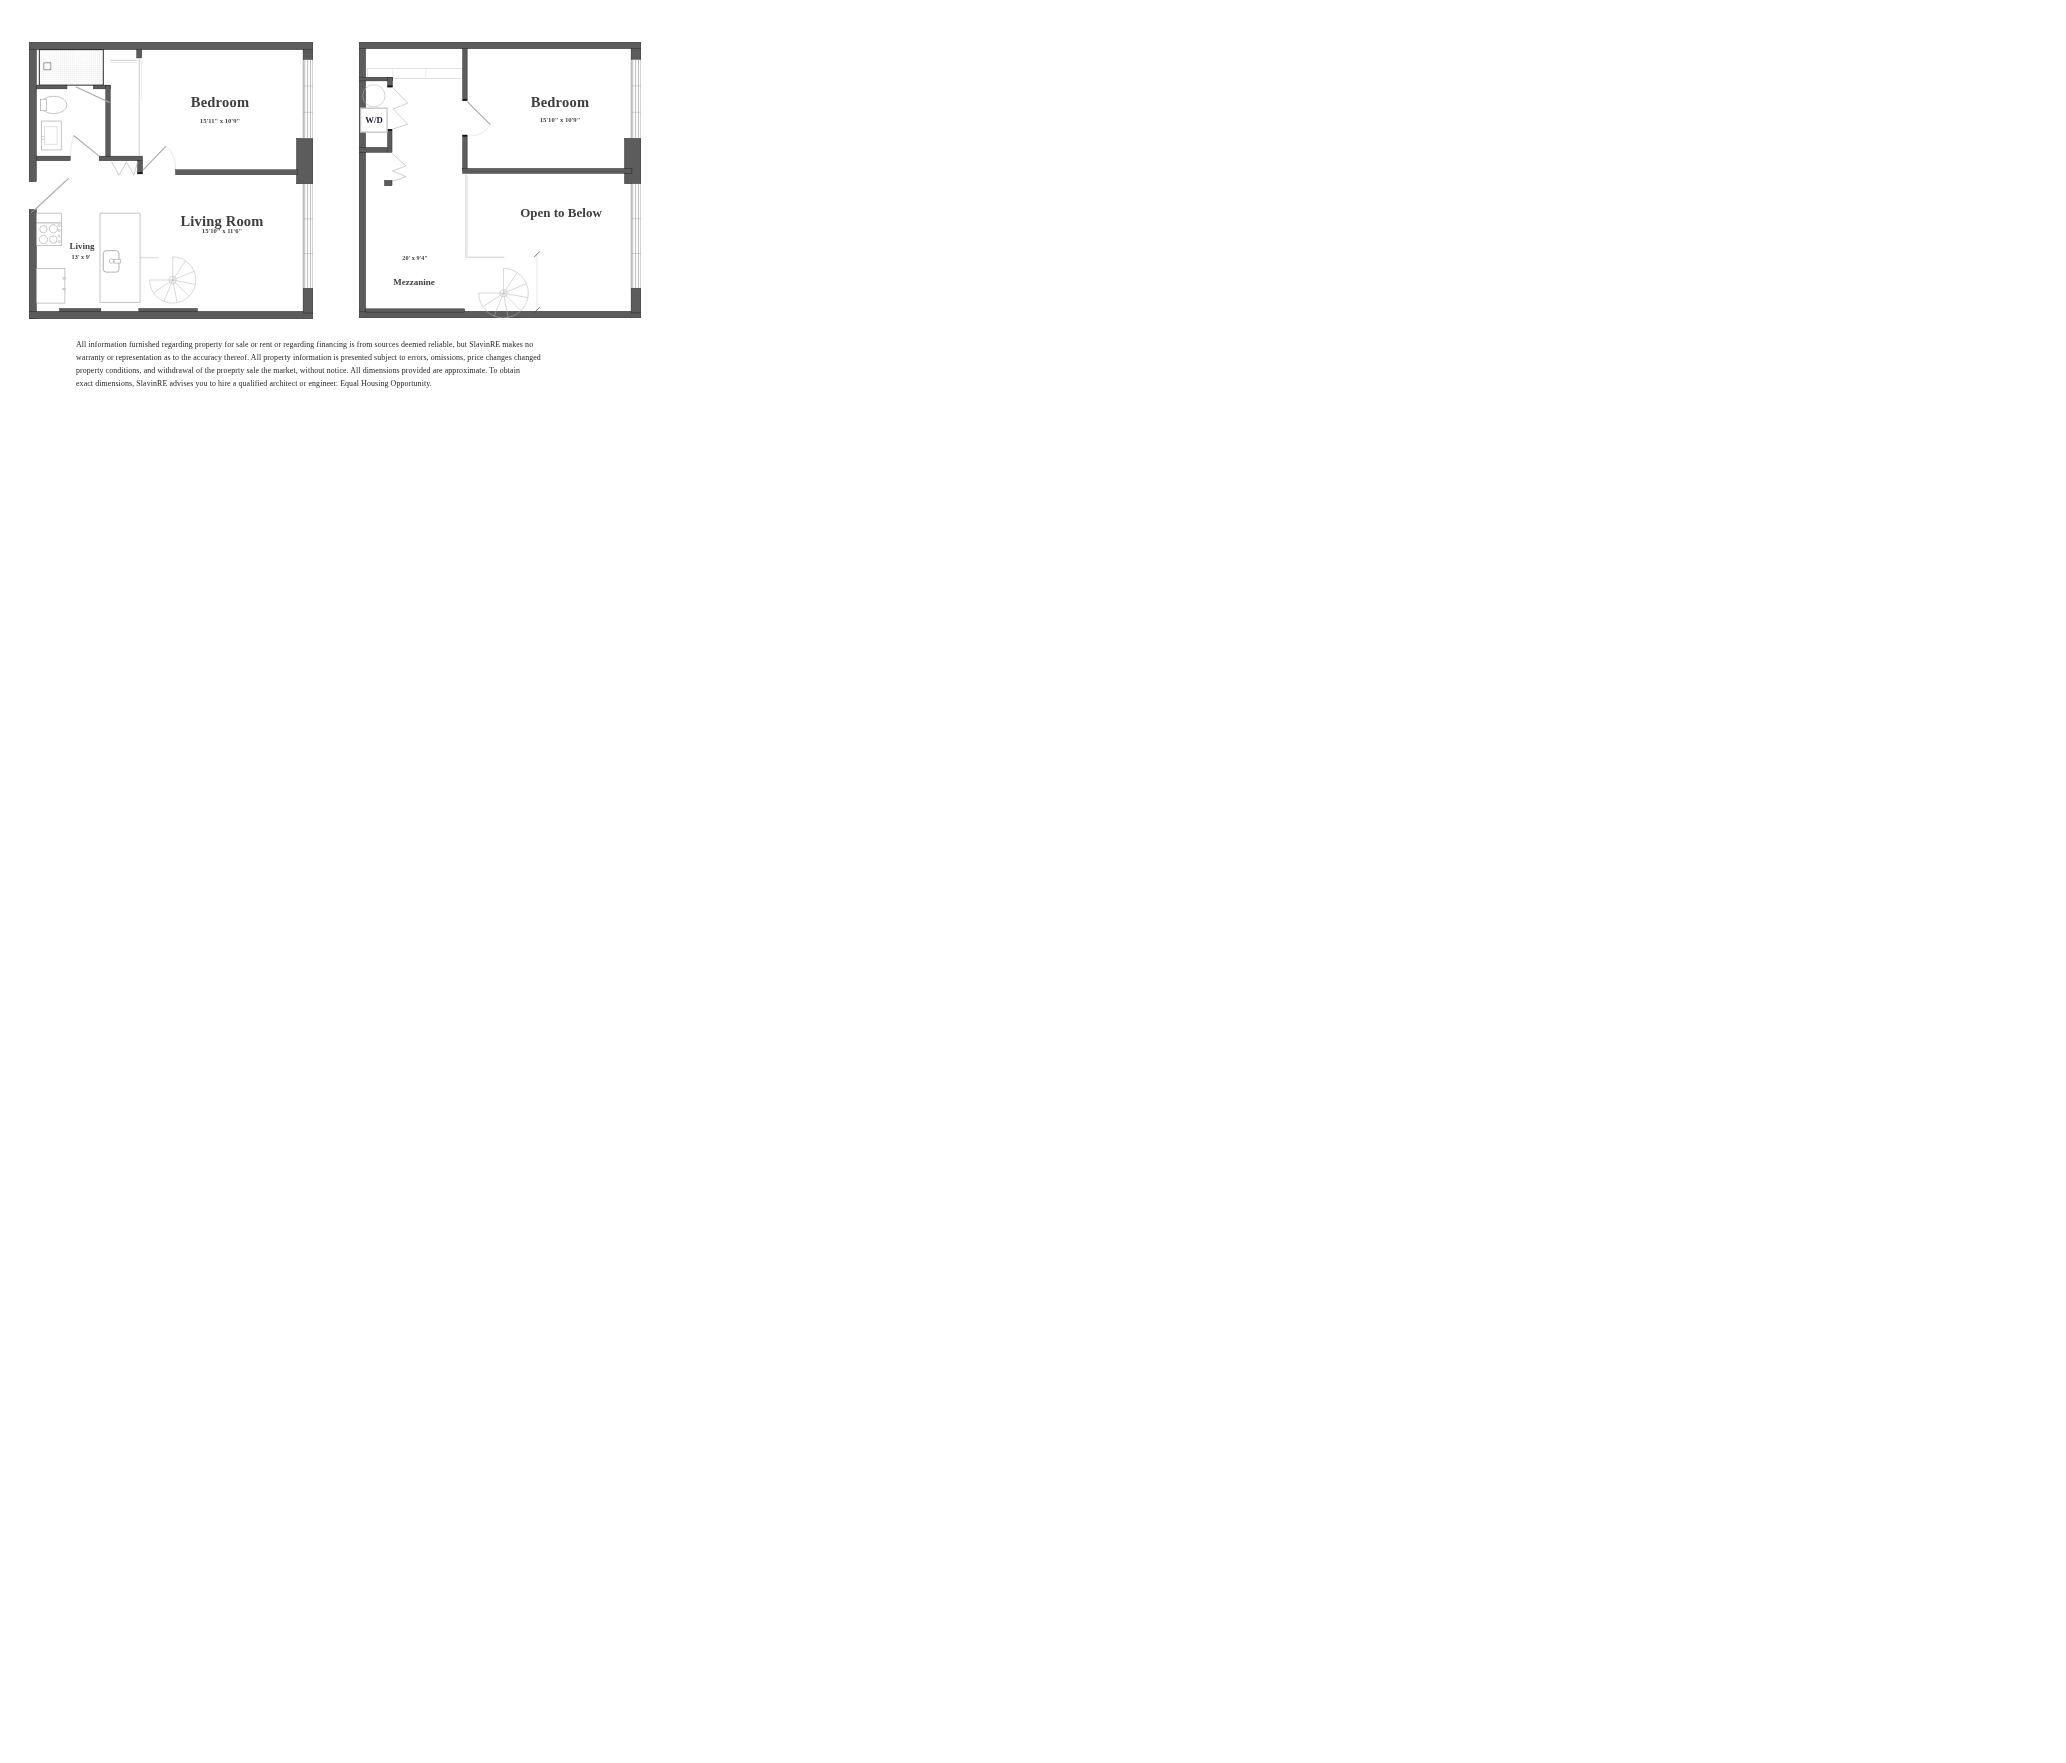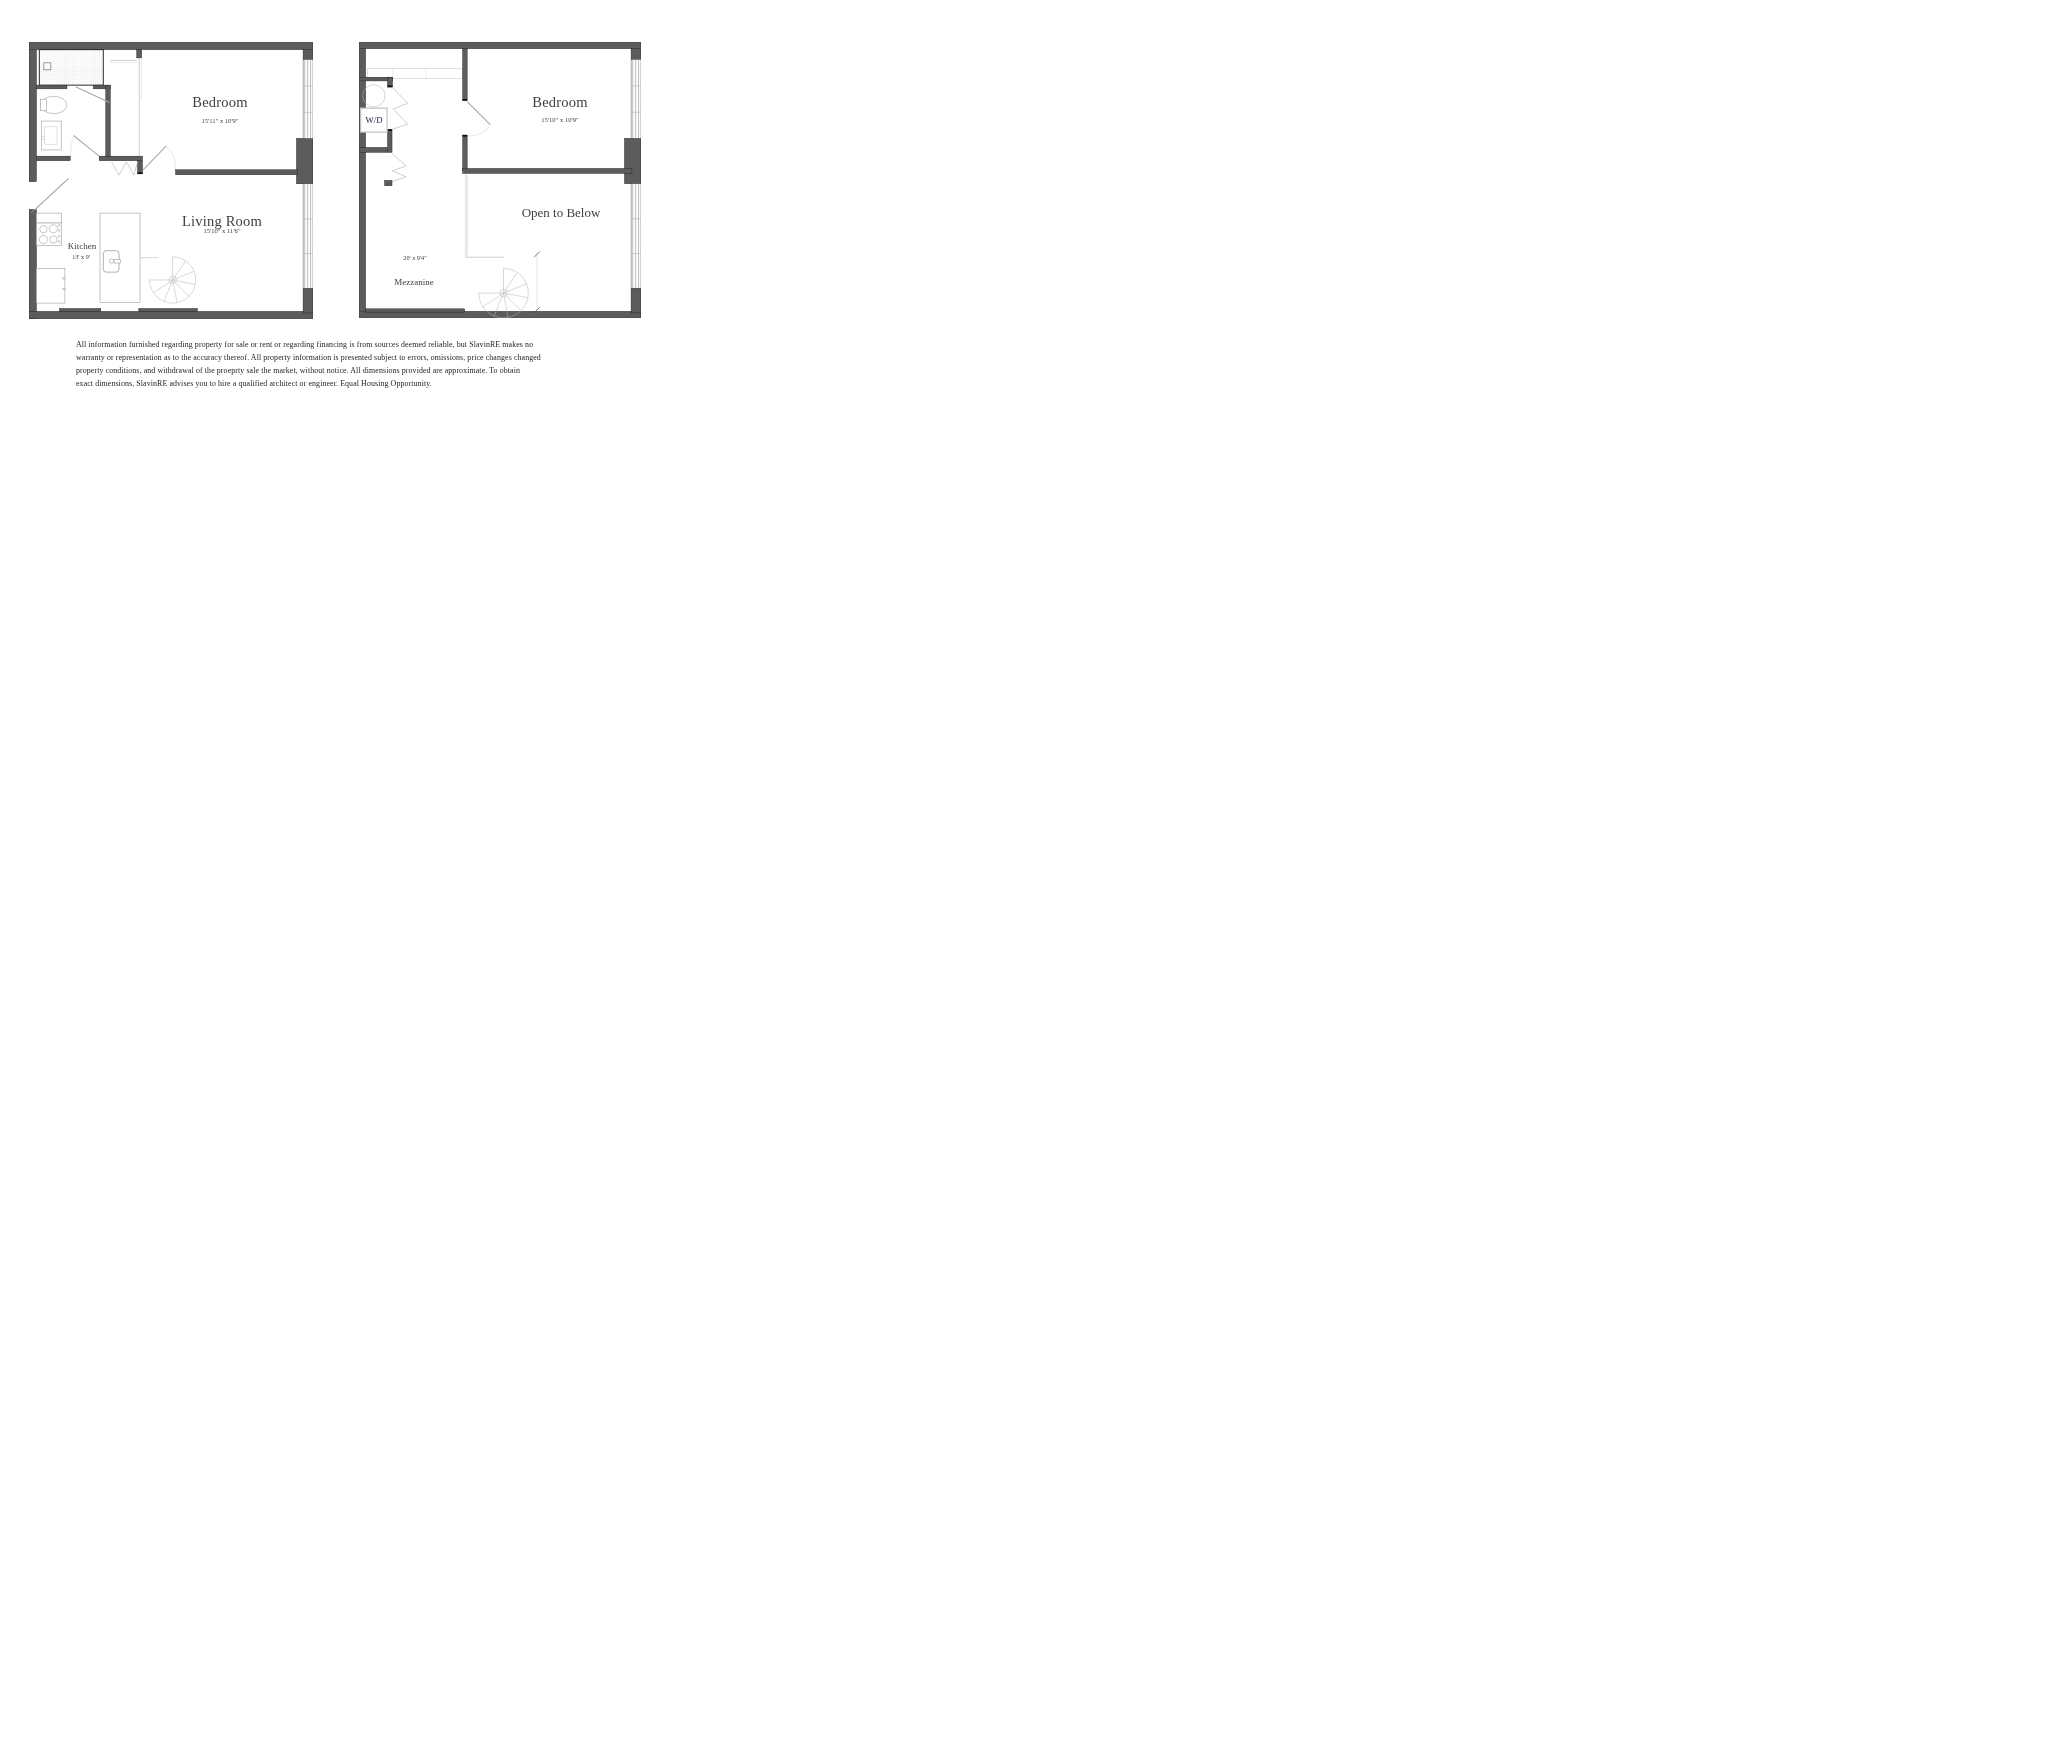--- a/index.html
+++ b/index.html
@@ -1,20 +1,20 @@
 <!DOCTYPE html>
 <html style="font-size:6.6px"><head>
 <meta charset="utf-8">
 <style>
   html,body{margin:0;padding:0;background:#ffffff;}
   .page{position:relative;width:661px;height:441px;background:#ffffff;overflow:hidden;
         font-family:"Liberation Serif", serif;}
   .plan{position:absolute;}
   .lbl{position:absolute;transform:translate(-50%,-50%);color:#3f3f3f;white-space:nowrap;
-       font-weight:normal;text-align:right;line-height:1;}
+       font-weight:bold;text-align:right;line-height:1;}
   .room-name{font-size:14.5px;letter-spacing:0.2px;}
   .room-name-sm{font-size:9px;}
   .room-dims{font-size:6.6px;}
   .room-dims-sm{font-size:6.2px;}
   .open-below{font-size:13px;}
   .wd{font-size:8.7px;color:#20203a;}
   .disclaimer{position:absolute;left:40px;top:338px;width:603px;color:#1e1e1e;
               font-size:7.9px;line-height:13px;letter-spacing:0.1px;margin-left:36px;}
   svg .wall{fill:#5c5c5c;stroke:#1c1c1c;stroke-width:1;}
   svg .cap{fill:#111;stroke:none;}
@@ -262,21 +262,21 @@
       </g>
     </svg>
   </div>
 
   <div class="lbl room-name" style="left:220px;top:102px;">Bedroom</div>
   <div class="lbl room-dims" style="left:220px;top:121px;">15'11" x 10'9"</div>
 
   <div class="lbl room-name" style="left:222px;top:213px;margin-top:8px;">Living Room</div>
   <div class="lbl room-dims" style="left:222px;top:231px;">15'10" x 11'6"</div>
 
-  <div class="lbl room-name-sm" style="left:82px;top:246px;">Kitchen</div>
+  <div class="lbl room-name-sm" style="left:82px;top:246px;">Living</div>
   <div class="lbl room-dims-sm" style="left:81px;top:257px;">13' x 9'</div>
 
   <div class="lbl room-name" style="left:560px;top:102px;">Bedroom</div>
   <div class="lbl room-dims" style="left:560px;top:120px;">15'10" x 10'9"</div>
 
   <div class="lbl open-below" style="left:561px;top:212px;">Open to Below</div>
 
   <div class="lbl room-name-sm" style="left:414px;top:246px;margin-top:36px;">Mezzanine</div>
   <div class="lbl room-dims-sm" style="left:415px;top:258px;">20' x 9'4"</div>
 

